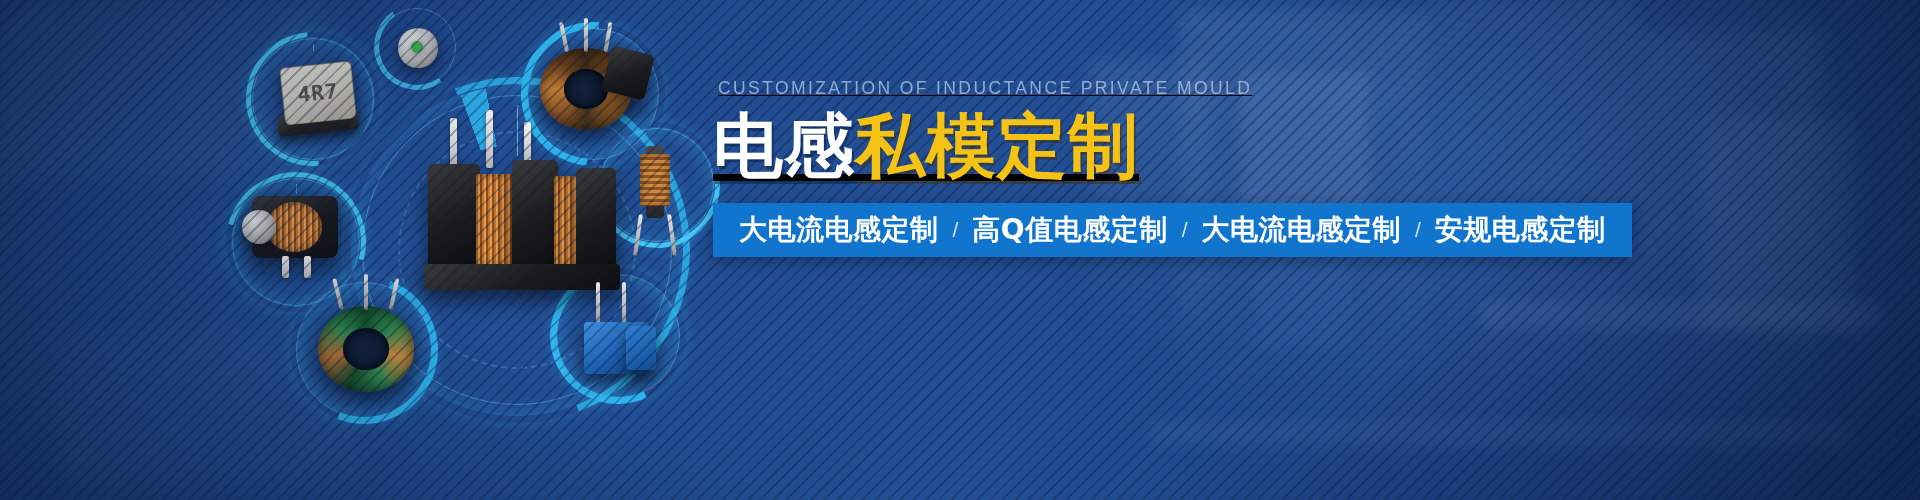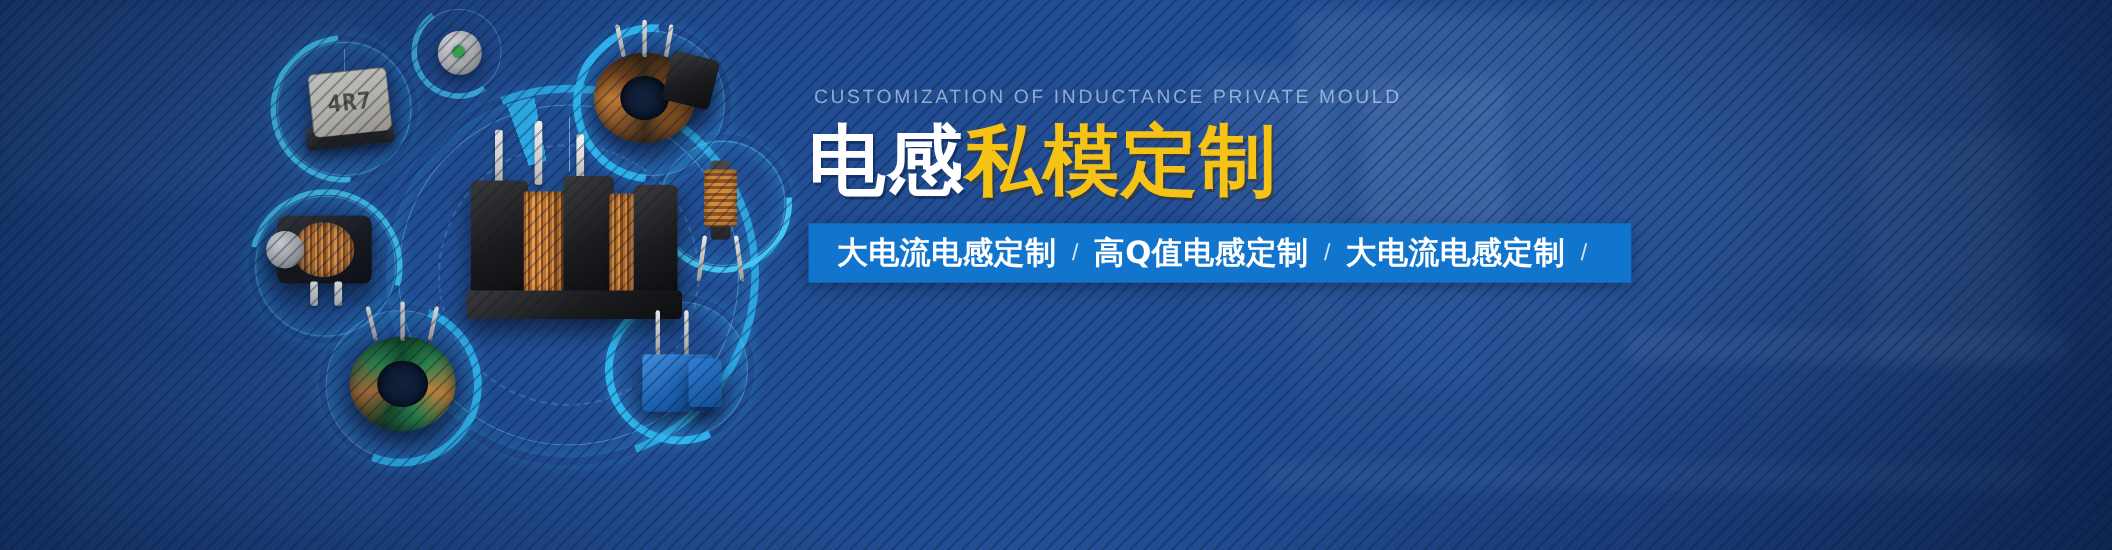--- a/index.html
+++ b/index.html
@@ -93,21 +93,21 @@
   
   .bluecap{ position:absolute; background:linear-gradient(150deg,#3f8ee0,#1b5fae 60%,#10427f);
     border-radius:4px; box-shadow:0 8px 16px rgba(0,0,0,.45); }
 
   
   .drum{ position:absolute; border-radius:50%;
     background:radial-gradient(circle at 35% 30%,#f0f0f0,#b5b5b5 55%,#6d6d6d);
     box-shadow:0 6px 14px rgba(0,0,0,.45); }
 
   
-  .content{ position:absolute; left:735px; top:78px; width:1000px; }
+  .content{ position:absolute; left:713px; top:78px; width:1000px;text-decoration:underline; }
 
   .eyebrow{
     font-size:17.5px; letter-spacing:2.4px; color:rgba(196,216,244,.68);
     font-weight:400; white-space:nowrap; margin-left:5px;
   }
 
   .headline{
     margin-top:11px; font-size:70px; line-height:1.04; font-weight:700;
     white-space:nowrap; letter-spacing:1px;
     font-family:"DejaVu Sans","Liberation Sans",sans-serif;
@@ -257,16 +257,17 @@
       <span class="h-white">电感</span><span class="h-gold">私模定制</span>
     </div>
 
     <div class="featurebar">
       <span class="ftxt">大电流电感定制</span>
       <span class="sep">/</span>
       <span class="ftxt">高Q值电感定制</span>
       <span class="sep">/</span>
       <span class="ftxt">大电流电感定制</span>
       <span class="sep">/</span>
+      <span class="ftxt">安规电感定制</span>
     </div>
 
   </div>
 </div>
 
 </body></html>

